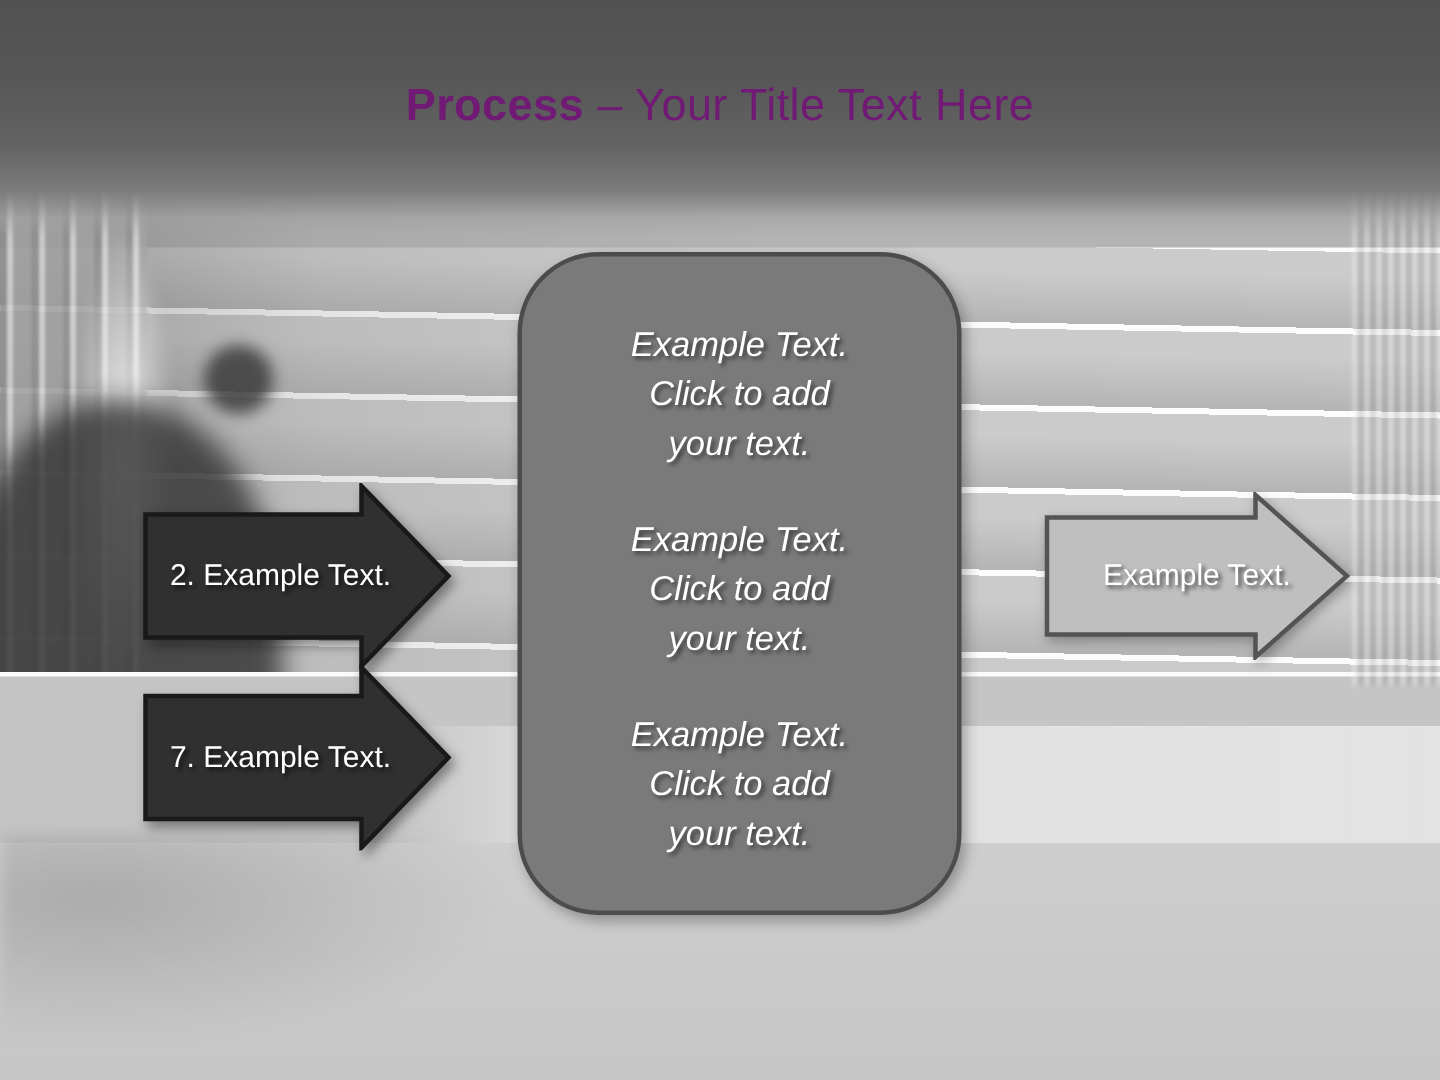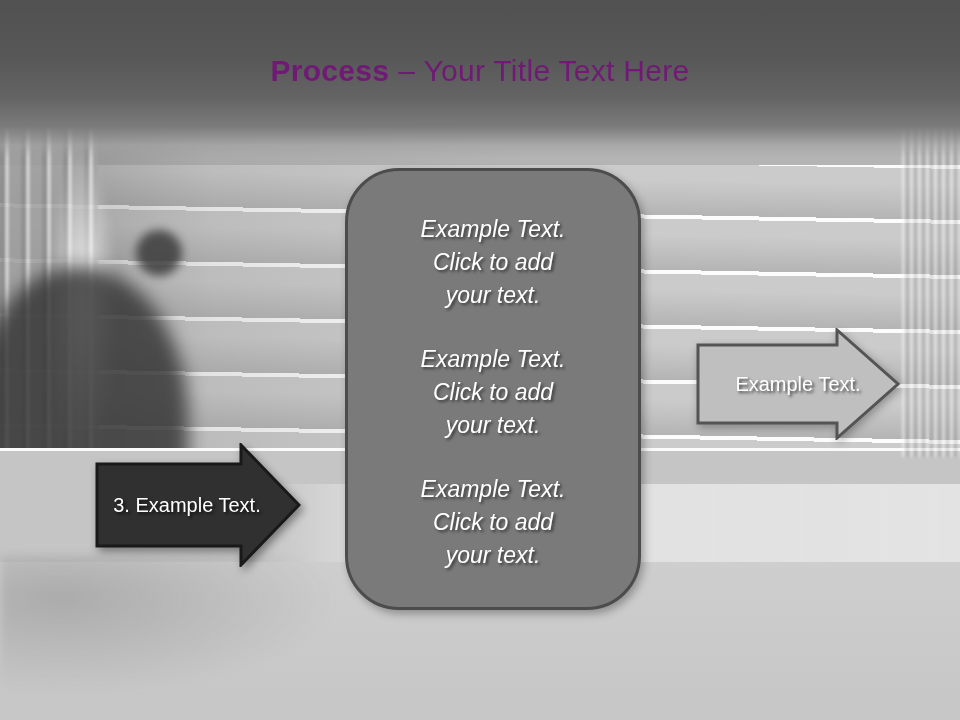--- a/index.html
+++ b/index.html
@@ -141,26 +141,32 @@
   <div class="layer bg-floor"></div>
   <div class="layer bg-floor-shadow"></div>
   <div class="layer bg-right-streaks"></div>
 
   <div class="layer header"></div>
   <div class="layer title">
     <span class="title-keyword">Process</span><span class="title-rest">– Your Title Text Here</span>
   </div>
 
 
+  <div class="layer arrow arrow-2">
+    <svg width="206" height="124" viewBox="0 0 206 124">
+      <polygon points="2,21 146,21 146,2 204,62 146,122 146,103 2,103" fill="#303030" stroke="#191919" stroke-width="3"></polygon>
+    </svg>
+    <div class="arrow-label">2. Example Text.</div>
+  </div>
 
   <div class="layer arrow arrow-3">
     <svg width="206" height="124" viewBox="0 0 206 124">
       <polygon points="2,21 146,21 146,2 204,62 146,122 146,103 2,103" fill="#303030" stroke="#191919" stroke-width="3"></polygon>
     </svg>
-    <div class="arrow-label">3. Example Text.</div>
+    <div class="arrow-label">7. Example Text.</div>
   </div>
 
   <div class="layer center-box">
     <div class="box-para">
       <div>Example Text.</div>
       <div>Click  to add</div>
       <div>your text.</div>
     </div>
     <div class="box-para">
       <div>Example Text.</div>

